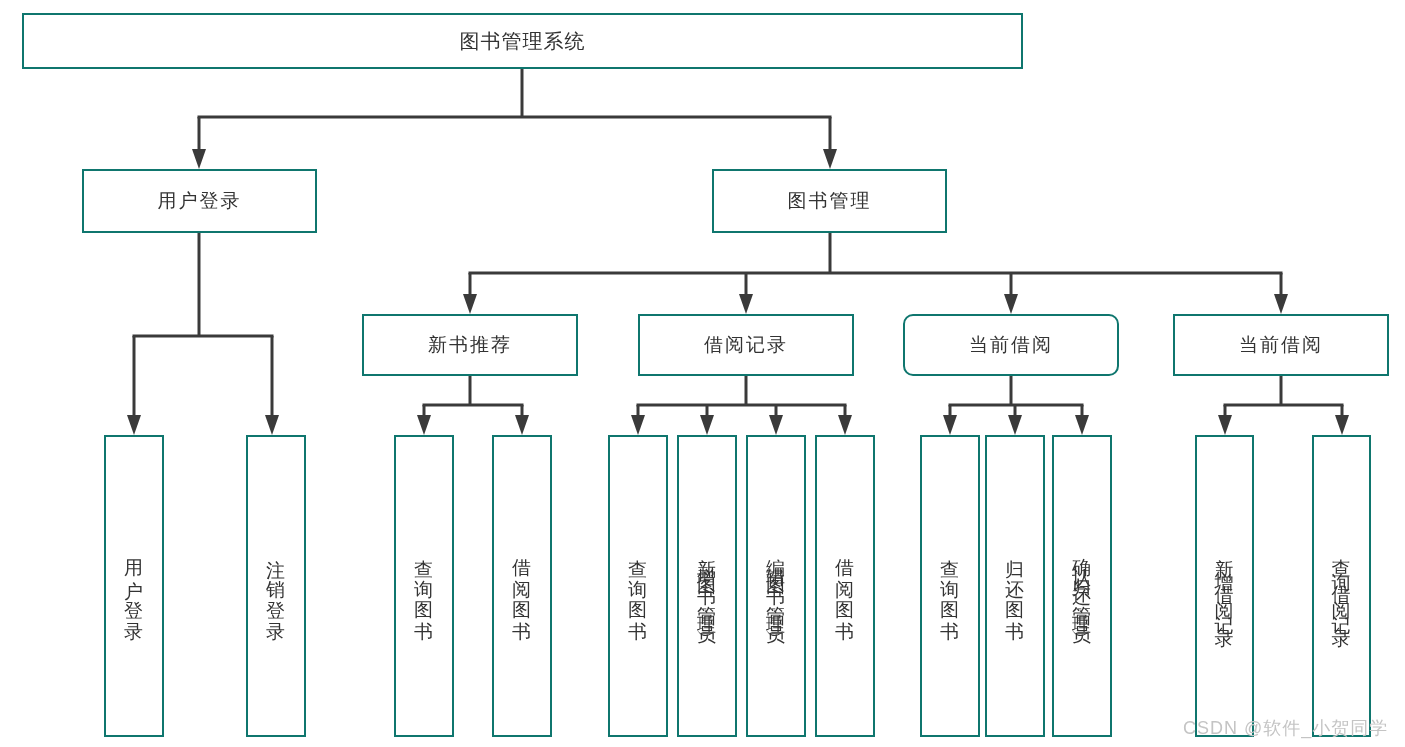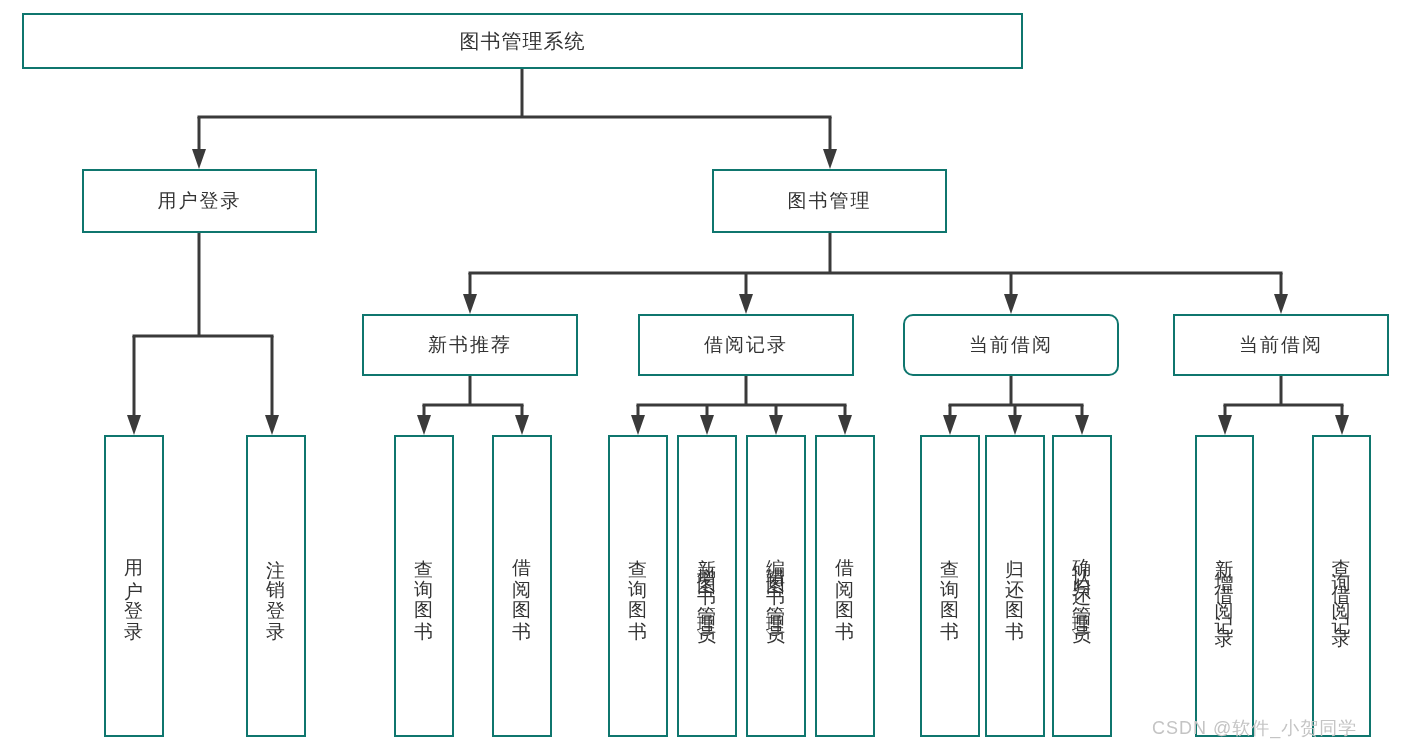--- a/index.html
+++ b/index.html
@@ -45,21 +45,21 @@
     writing-mode: vertical-rl;
     text-orientation: mixed;
     font-size: 19px;
     line-height: 1;
   }
   .ls-s { letter-spacing: 1.1em; }
   .ls-m { letter-spacing: 0.75em; }
   .ls-l { letter-spacing: 0.5em; }
   .watermark {
     position: absolute;
-    left: 1152px;
+    left: 1183px;
     top: 716px;
     font-size: 18px;
     color: #c4c4c4;
     white-space: nowrap;
     z-index: 5;
     letter-spacing: 1px;
   }
 </style>
 </head>
 <body>

